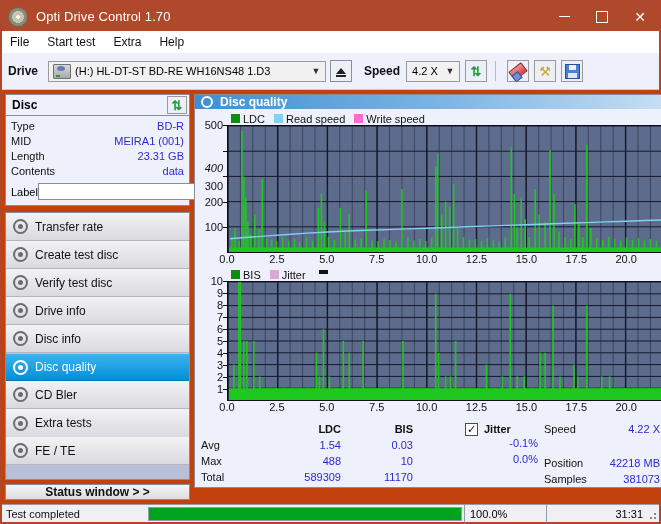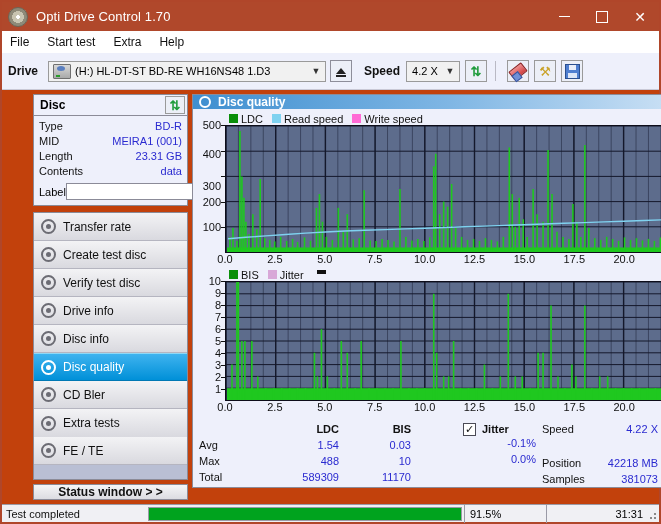--- a/index.html
+++ b/index.html
@@ -85,21 +85,21 @@
   }
   .ic-eraser:after{content:"";position:absolute;left:-1px;top:4px;width:6px;height:6px;background:#6f90d8;border:1px solid #3a539b;}
   .ic-tools{color:#c9a227;font-size:13px;line-height:1;}
   .ic-save{
     width:13px;height:13px;background:#4f7fd0;border:1px solid #2a4f8f;position:relative;
   }
   .ic-save:before{content:"";position:absolute;left:3px;top:0;width:7px;height:5px;background:#e9eef8;}
   .ic-save:after{content:"";position:absolute;left:2px;bottom:0;width:9px;height:5px;background:#dce6f7;}
   
   .body{display:flex;height:398px;padding:4px 3px 0 3px;box-sizing:border-box;}
-  .sidebar{width:155px;flex:0 0 auto;display:flex;flex-direction:column;margin-left:28px;}
+  .sidebar{width:185px;flex:0 0 auto;display:flex;flex-direction:column;}
   .panel-box{border:1px solid #8b8b98;background:#eef0fb;box-sizing:border-box;}
   .disc-hdr{
     height:21px;display:flex;align-items:center;padding-left:6px;box-sizing:border-box;
     font-weight:bold;font-size:12px;background:#eef0fb;border-bottom:1px solid #8b8b98;
   }
   .disc-hdr .tb-icon{margin-left:auto;margin-right:2px;height:18px;width:20px;}
   .disc-rows{padding:3px 5px 4px 5px;}
   .drow{display:flex;justify-content:space-between;line-height:15px;font-size:11px;}
   .drow .k{color:#111;}
   .drow .v{color:#2a2ad0;}
@@ -371,21 +371,21 @@
         </div>
 
         <div class="chartwrap">
           <div class="yaxis" id="ldc-yaxis" style="height: 128px;">
               <span style="top: 102.4px;">100</span>
               <div class="tick" style="top: 102.4px;"></div>
               <span style="top: 76.8px;">200</span>
               <div class="tick" style="top: 76.8px;"></div>
               <span style="top: 61px;">300</span>
               <div class="tick" style="top: 51.2px;"></div>
-              <span style="top: 29px;">400</span>
+              <span style="top: 43px; font-style: italic;">400</span>
               <div class="tick" style="top: 25.6px;"></div>
               <span style="top: 0px;">500</span>
               <div class="tick" style="top: 0px;"></div>
             </div>
           <div class="plot" id="ldc-plot" style="height:128px">
               <svg width="497" height="126" viewBox="0 0 497 126">
                 <line x1="0" x2="0" y1="0" y2="126" stroke="#3b4560" stroke-width="1"></line>
                 <line x1="12.425" x2="12.425" y1="0" y2="126" stroke="#3b4560" stroke-width="1"></line>
                 <line x1="24.85" x2="24.85" y1="0" y2="126" stroke="#3b4560" stroke-width="1"></line>
                 <line x1="37.275" x2="37.275" y1="0" y2="126" stroke="#3b4560" stroke-width="1"></line>
@@ -801,17 +801,17 @@
         </div>
       </div>
     </div>
   </div>
 
   <div class="bottombar">
     <div class="bb-text">Test completed</div>
     <div class="bb-prog">
       <div class="bb-fill" id="prog-fill" style="width: 100%;"></div>
     </div>
-    <div class="bb-pct">91.5%</div>
+    <div class="bb-pct">100.0%</div>
     <div class="bb-time">31:31</div>
     <div class="grip"></div>
   </div>
 </div>
 
 </body></html>

